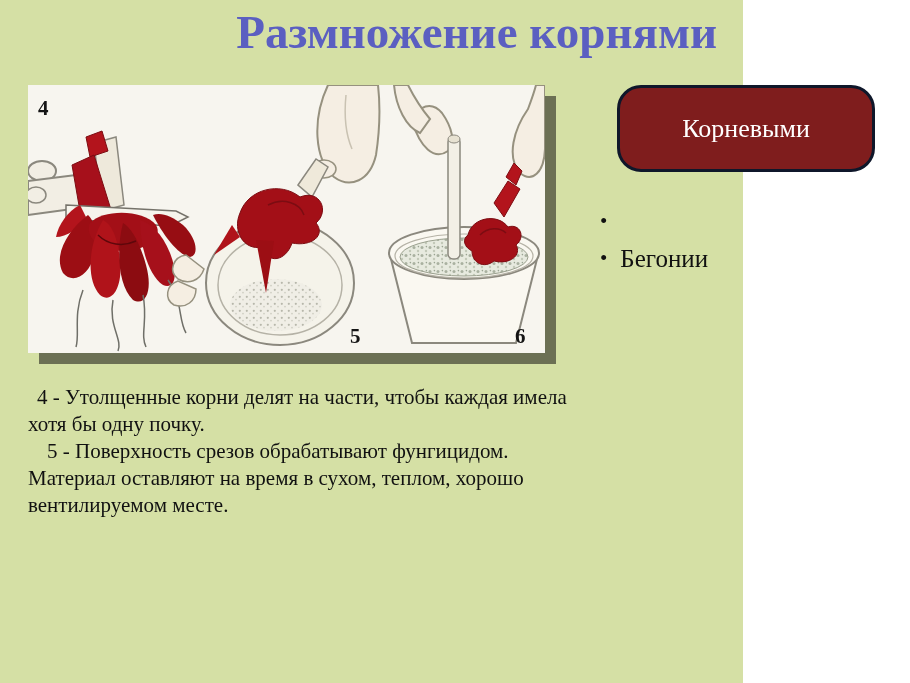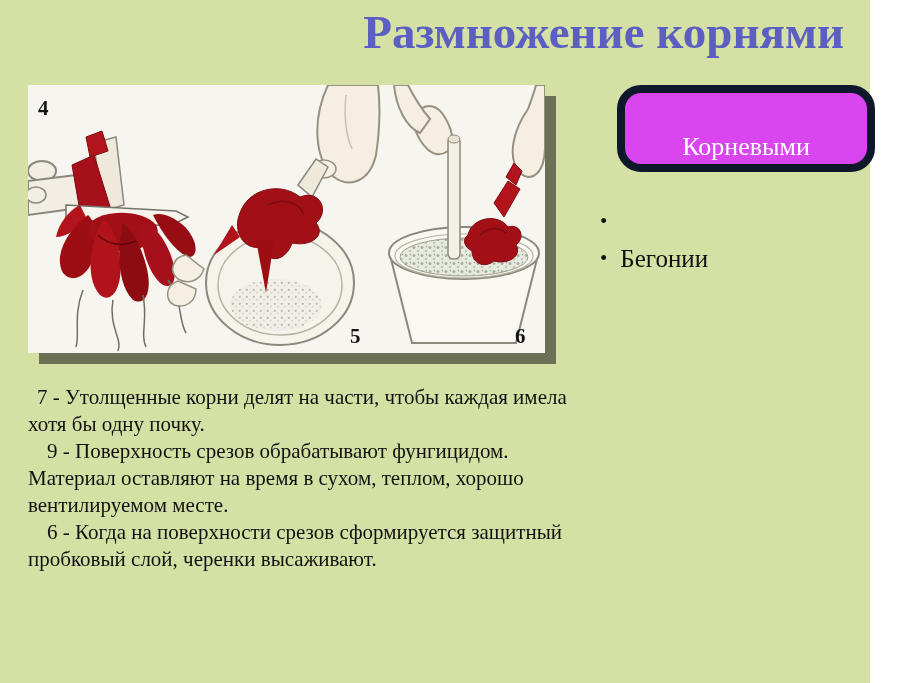--- a/index.html
+++ b/index.html
@@ -1,41 +1,41 @@
 <!DOCTYPE html>
 <html><head>
 <meta charset="utf-8">
 <style>
   html, body { margin: 0; padding: 0; }
   body {
     width: 910px; height: 683px; overflow: hidden;
     font-family: "Liberation Serif", serif;
   }
   .slide {
-    position: relative; width: 870px; height: 683px;
+    position: relative; width: 743px; height: 683px;
     background: #d5e0a5;
   }
   .slide-title {
     position: absolute; top: 4px; right: 26px; margin: 0;
     font-size: 47px; font-weight: bold; color: #5b5fc1;
     line-height: 1.2; white-space: nowrap;
   }
   .figure {
     position: absolute; left: 28px; top: 85px;
     width: 517px; height: 268px;
     background: #f7f5ef;
     box-shadow: 11px 11px 0 #6c7054;
   }
   .figure svg { display: block; }
   .tuber-btn {
     position: absolute; left: 617px; top: 85px;
     width: 258px; height: 87px; box-sizing: border-box;
-    background: #d946ef; border: 8px solid #0f172a; border-radius: 24px;
+    background: #7f1d1d; border: 3px solid #0f172a; border-radius: 24px;
     color: #ffffff; font-size: 26px; line-height: 1.3;
-    display: flex; flex-direction: column; align-items: center; justify-content: flex-end;
+    display: flex; flex-direction: column; align-items: center; justify-content: center;
     text-align: center; cursor: pointer;
   }
   .bullets {
     position: absolute; left: 600px; top: 206px;
     margin: 0; padding: 0; list-style: none;
     font-size: 25px; color: #111111;
   }
   .bullets li { display: flex; align-items: baseline; line-height: 35px; }
   .bullet-dot { font-size: 21px; margin-right: 13px; position: relative; top: -2px; }
   .body-text {
@@ -139,18 +139,17 @@
     <li>
       <span class="bullet-dot">•</span>
     </li>
     <li>
       <span class="bullet-dot">•</span>
       <span>Бегонии</span>
     </li>
   </ul>
 
   <div class="body-text">
-    <p class="i1">7 - Утолщенные корни делят на части, чтобы каждая имела хотя бы одну почку.</p>
-    <p class="i2">9 - Поверхность срезов обрабатывают фунгицидом. Материал оставляют на время в сухом, теплом, хорошо вентилируемом месте.</p>
-    <p class="i2">6 - Когда на поверхности срезов сформируется защитный пробковый слой, черенки высаживают.</p>
+    <p class="i1">4 - Утолщенные корни делят на части, чтобы каждая имела хотя бы одну почку.</p>
+    <p class="i2">5 - Поверхность срезов обрабатывают фунгицидом. Материал оставляют на время в сухом, теплом, хорошо вентилируемом месте.</p>
   </div>
 
 </div>
 
 </body></html>

